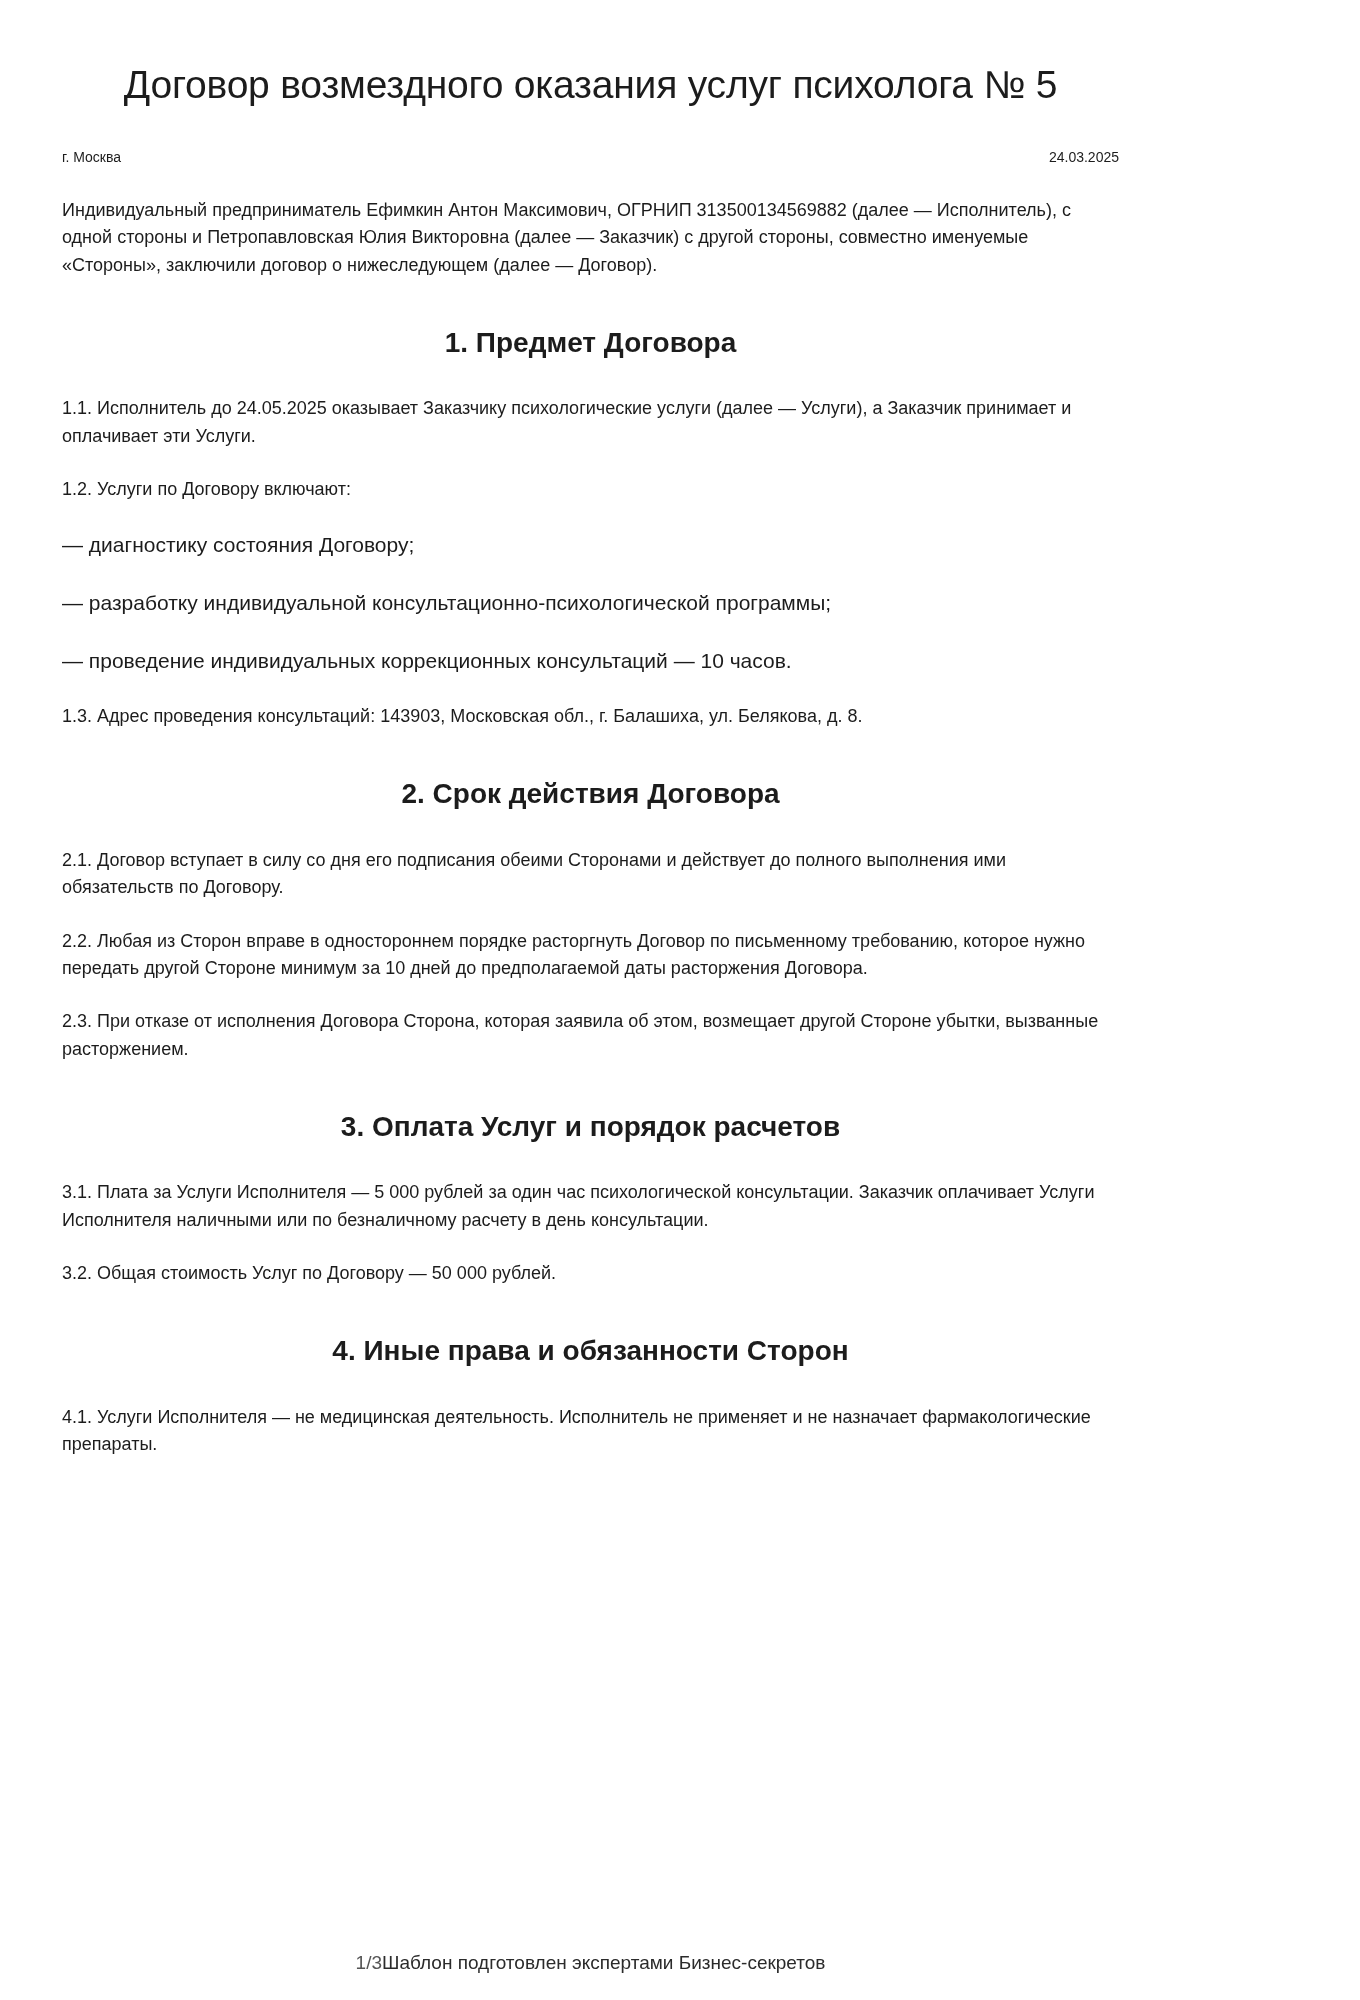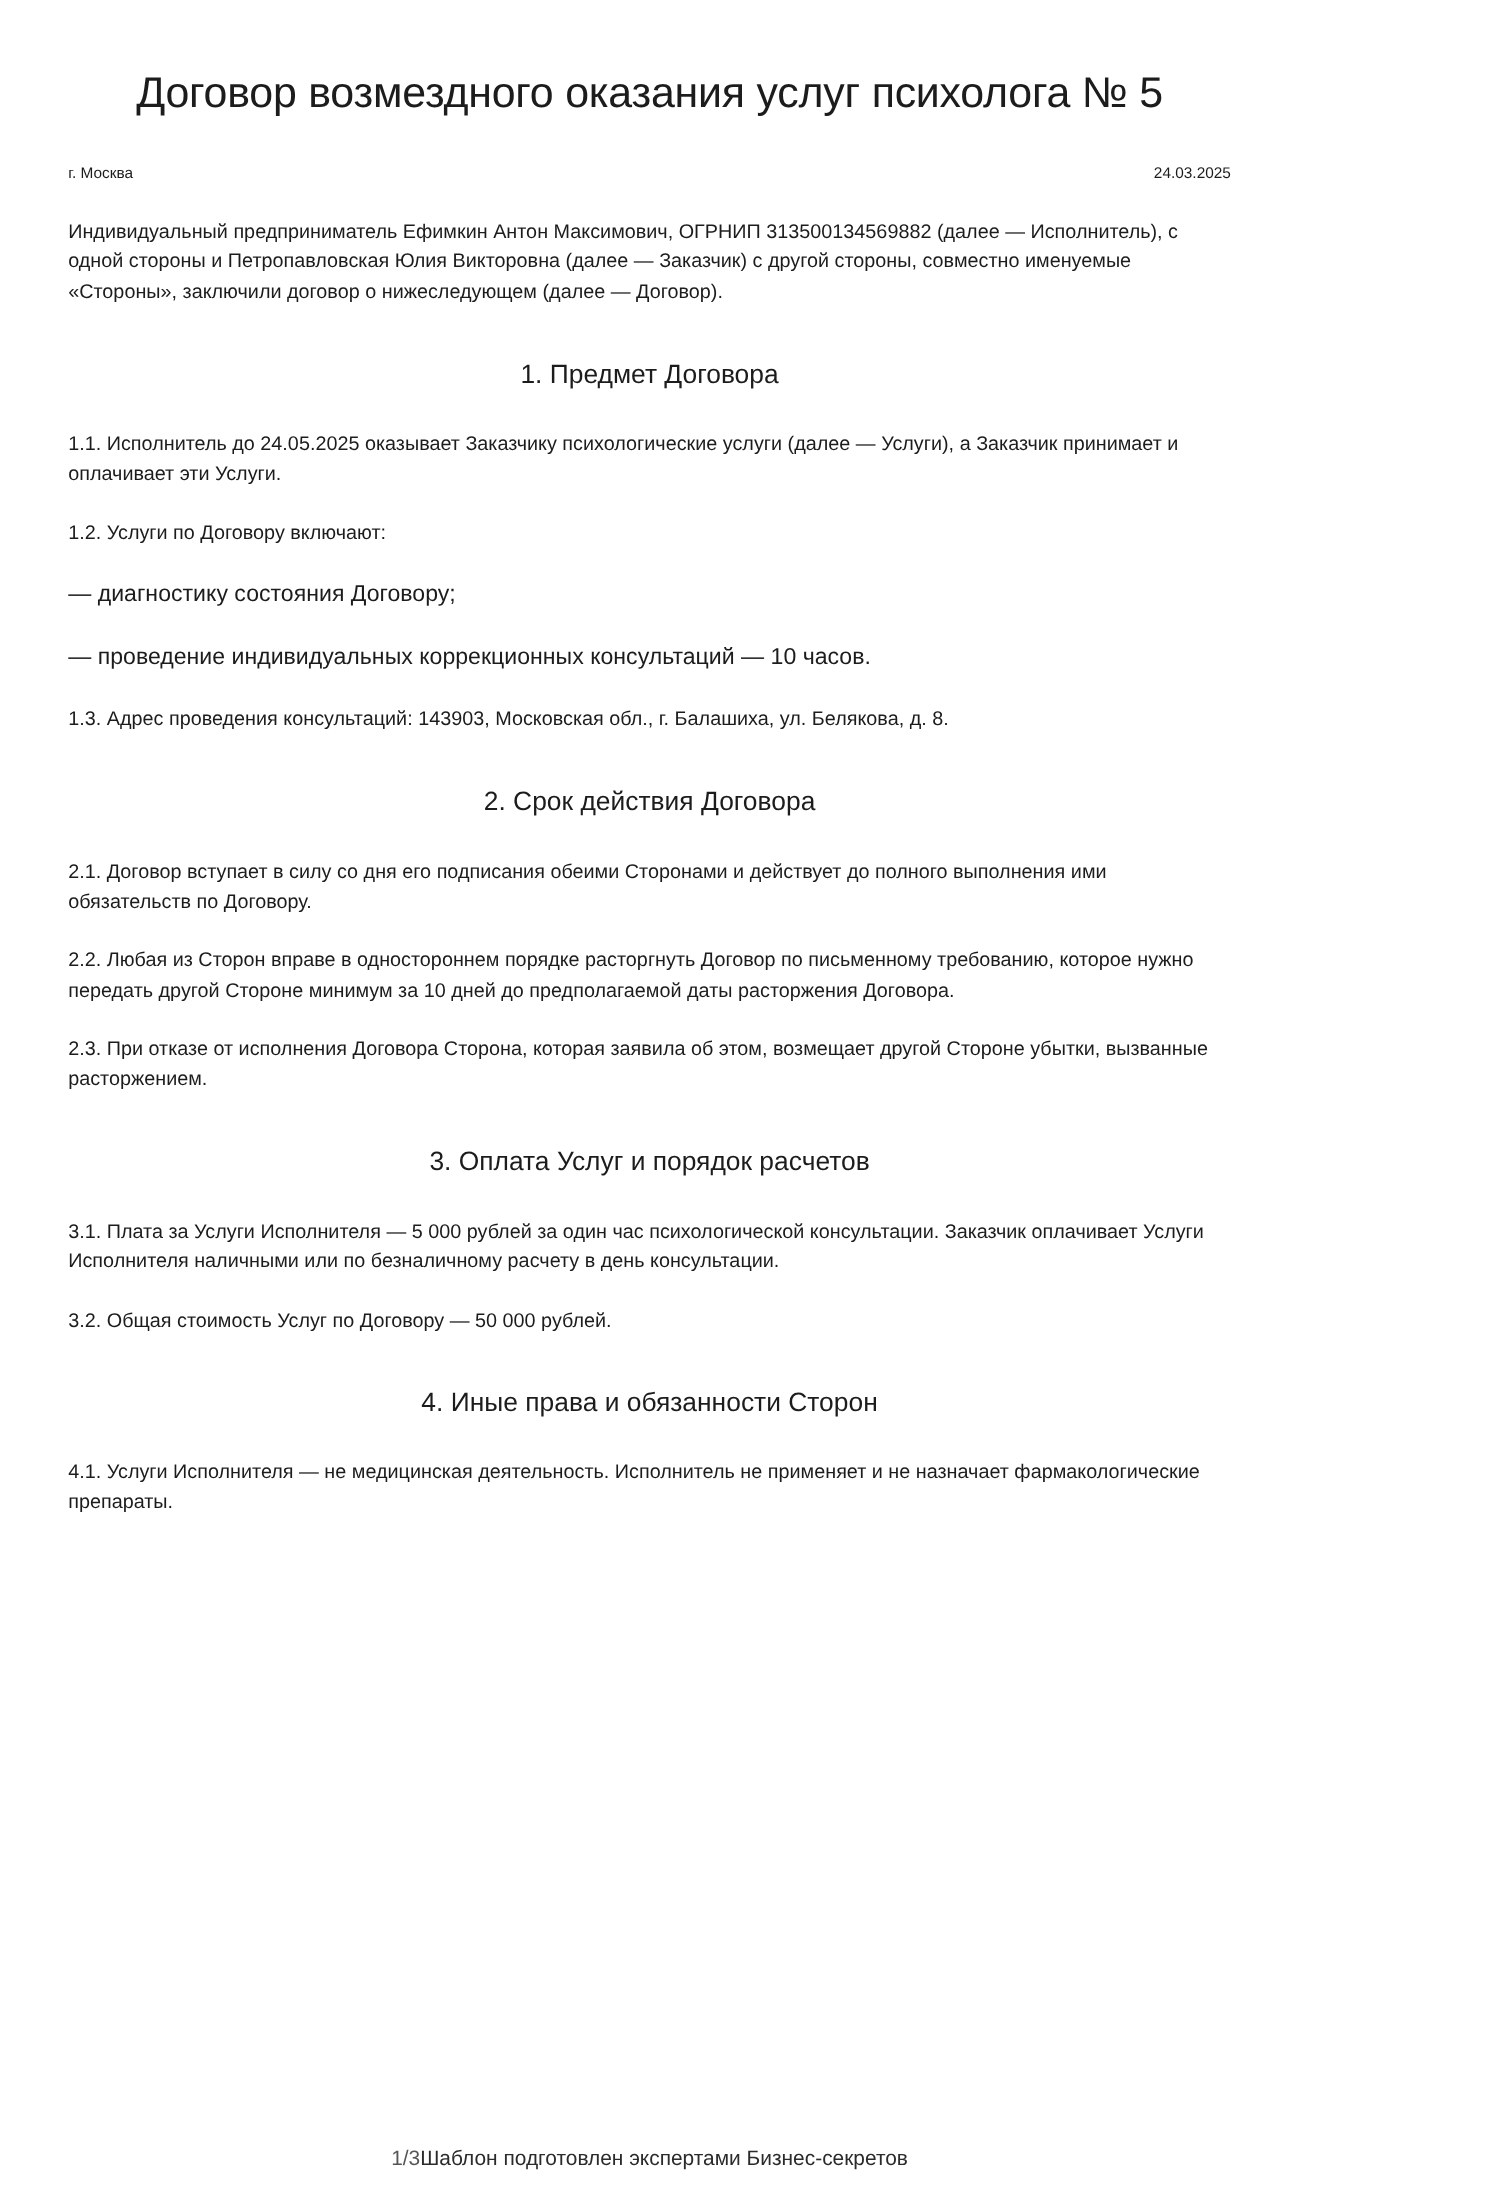--- a/index.html
+++ b/index.html
@@ -40,22 +40,22 @@
   .meta-row .date { text-align: left; }
 
   p.para {
     font-size: 18px;
     line-height: 1.52;
     margin: 0 0 26px 0;
     text-align: left;
   }
 
   h2.section {
-    font-size: 24px;
-    font-weight: 400;
+    font-size: 28px;
+    font-weight: 700;
     text-align: center;
     margin: 46px 0 34px 0;
     line-height: 1.3;
   }
   .bullet {
     font-size: 21px;
     line-height: 1.52;
     margin: 0 0 26px 0;
   }
   .intro {
@@ -87,20 +87,21 @@
     <span class="city">г. Москва</span>
     <span class="date">24.03.2025</span>
   </div>
 
   <p class="para intro">Индивидуальный предприниматель Ефимкин Антон Максимович, ОГРНИП 313500134569882 (далее — Исполнитель), с одной стороны и Петропавловская Юлия Викторовна (далее — Заказчик) с другой стороны, совместно именуемые «Стороны», заключили договор о нижеследующем (далее — Договор).</p>
 
   <h2 class="section">1. Предмет Договора</h2>
   <p class="para">1.1. Исполнитель до 24.05.2025 оказывает Заказчику психологические услуги (далее — Услуги), а Заказчик принимает и оплачивает эти Услуги.</p>
   <p class="para">1.2. Услуги по Договору включают:</p>
   <p class="bullet">— диагностику состояния Договору;</p>
+  <p class="bullet">— разработку индивидуальной консультационно-психологической программы;</p>
   <p class="bullet">— проведение индивидуальных коррекционных консультаций — 10 часов.</p>
   <p class="para">1.3. Адрес проведения консультаций: 143903, Московская обл., г. Балашиха, ул. Белякова, д. 8.</p>
 
   <h2 class="section">2. Срок действия Договора</h2>
   <p class="para">2.1. Договор вступает в силу со дня его подписания обеими Сторонами и действует до полного выполнения ими обязательств по Договору.</p>
   <p class="para">2.2. Любая из Сторон вправе в одностороннем порядке расторгнуть Договор по письменному требованию, которое нужно передать другой Стороне минимум за 10 дней до предполагаемой даты расторжения Договора.</p>
   <p class="para">2.3. При отказе от исполнения Договора Сторона, которая заявила об этом, возмещает другой Стороне убытки, вызванные расторжением.</p>
 
   <h2 class="section">3. Оплата Услуг и порядок расчетов</h2>
   <p class="para">3.1. Плата за Услуги Исполнителя — 5 000 рублей за один час психологической консультации. Заказчик оплачивает Услуги Исполнителя наличными или по безналичному расчету в день консультации.</p>

